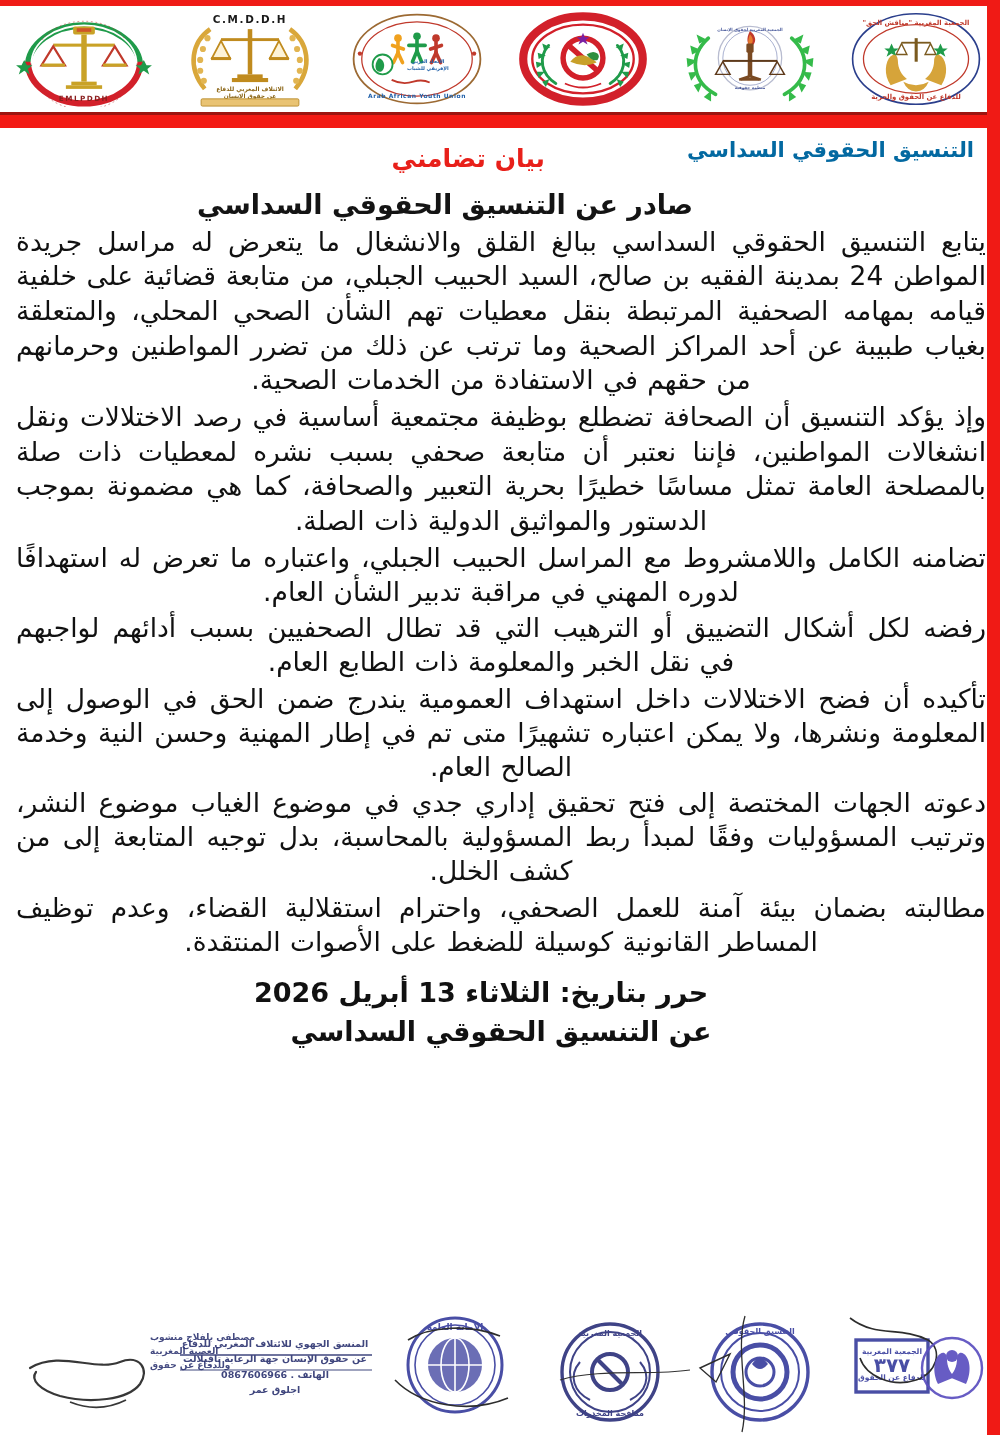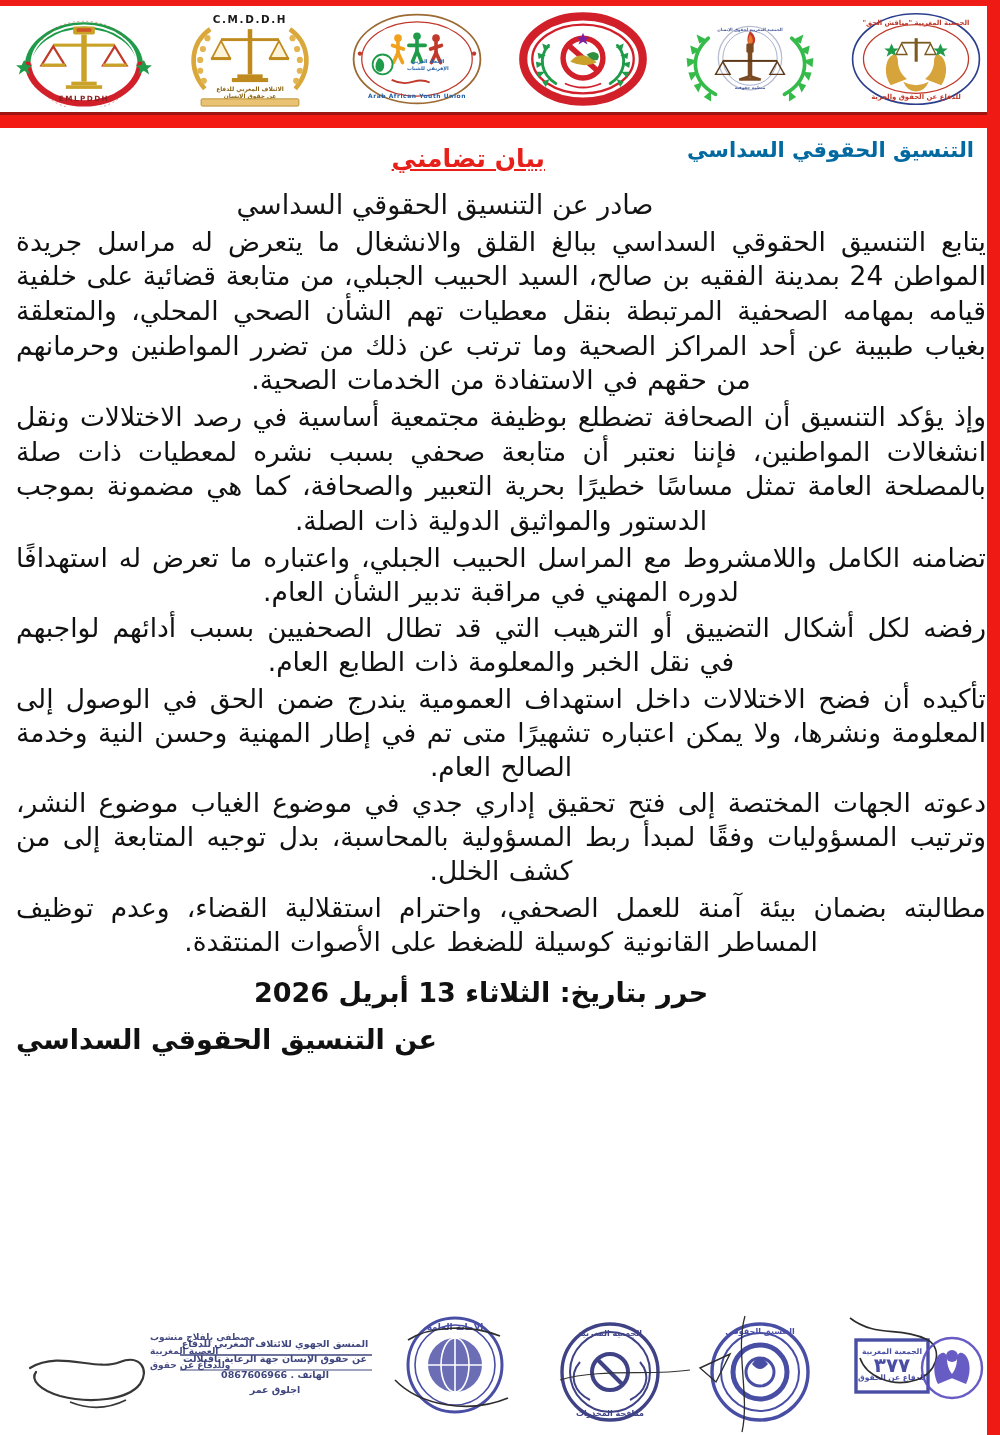--- a/index.html
+++ b/index.html
@@ -98,35 +98,34 @@
     white-space: nowrap;
   }
   .doc-kind {
     position: absolute;
     right: 455px;
     top: 6px;
     font-size: 25px;
     font-weight: 700;
     color: #e8201a;
     white-space: nowrap;
-    text-decoration: underline;
   }
 
   
   .body-wrap {
     position: absolute;
     top: 188px;
     right: 14px;
     left: 16px;
     z-index: 5;
   }
   .issuer-line {
     text-align: center;
     font-size: 27px;
-    font-weight: 400;
+    font-weight: 700;
     color: #141414;
     line-height: 1.28;
     margin-bottom: 2px;
     padding-right: 112px;
   }
   p.para {
     margin: 0 0 2px 0;
     font-size: 26.5px;
     font-weight: 400;
     color: #111111;
@@ -139,22 +138,22 @@
 
   .date-line {
     margin-top: 18px;
     text-align: center;
     font-size: 27px;
     font-weight: 700;
     color: #111111;
     padding-right: 40px;
   }
   .signoff-line {
-    margin-top: 16px;
-    text-align: left;
+    margin-top: 8px;
+    text-align: center;
     font-size: 27px;
     font-weight: 700;
     color: #111111;
   }
 
   
   .stamps {
     position: absolute;
     bottom: 0;
     left: 0;

